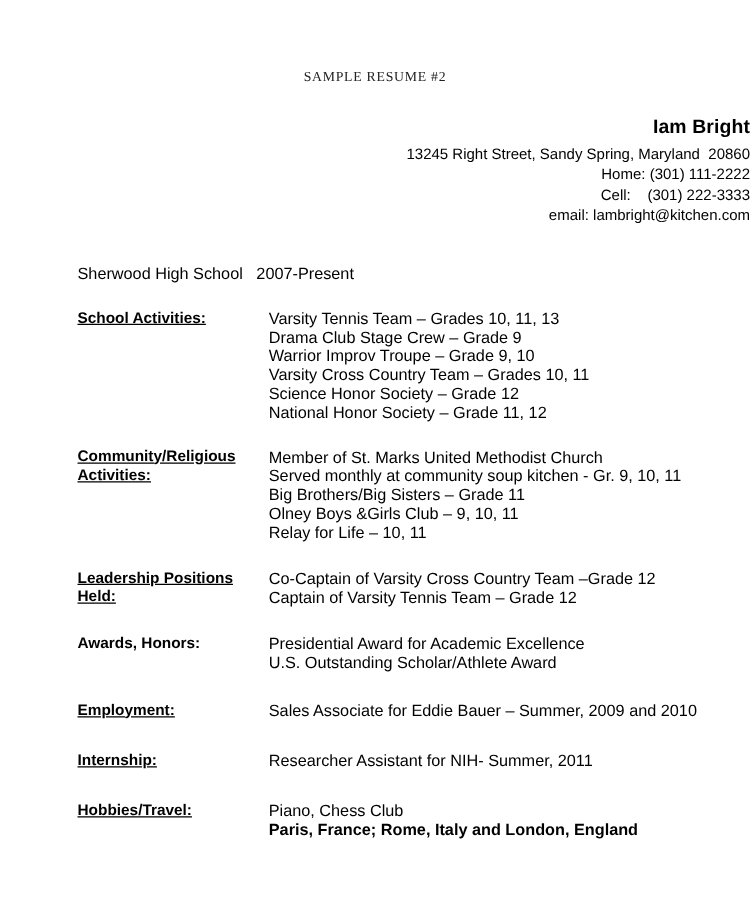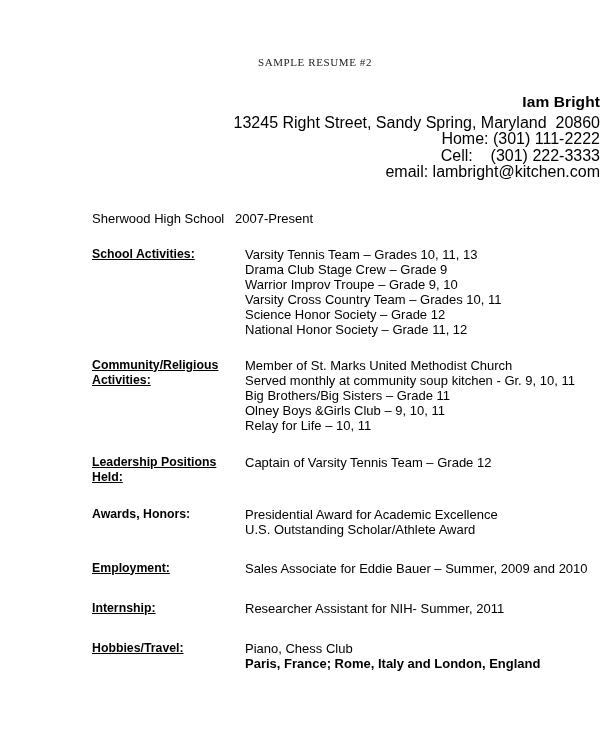--- a/index.html
+++ b/index.html
@@ -13,21 +13,20 @@
     font-family: "Liberation Sans", sans-serif;
     color: #000000;
     overflow: hidden;
   }
   .page {
     position: relative;
     width: 600px;
     height: 730px;
     background: #ffffff;
     box-sizing: border-box;
-    padding-left: 30px;
   }
 
   
   .doc-header {
     text-align: center;
     font-family: "Liberation Serif", serif;
     font-size: 11px;
     letter-spacing: 0.6px;
     color: #222;
     padding-top: 56px;
@@ -39,21 +38,21 @@
     margin-top: 26px;
     line-height: 16.5px;
   }
   .contact .name {
     font-size: 15.5px;
     font-weight: bold;
     letter-spacing: 0.1px;
     margin-bottom: 4px;
   }
   .contact .line {
-    font-size: 16px;
+    font-size: 12px;
     white-space: pre;
   }
 
   
   .body-rows {
     margin-top: 30px;
     padding-left: 62px;
     padding-right: 20px;
   }
   .row {
@@ -126,20 +125,21 @@
           <div class="item">Served monthly at community soup kitchen - Gr. 9, 10, 11</div>
           <div class="item">Big Brothers/Big Sisters – Grade 11</div>
           <div class="item">Olney Boys &amp;Girls Club – 9, 10, 11</div>
           <div class="item">Relay for Life – 10, 11</div>
         </div>
       </div>
       <div style="height: 22px;"></div>
       <div class="row">
         <div class="row-label"><span class="u">Leadership Positions Held:</span></div>
         <div class="row-content">
+          <div class="item">Co-Captain of Varsity Cross Country Team –Grade 12</div>
           <div class="item">Captain of Varsity Tennis Team – Grade 12</div>
         </div>
       </div>
       <div style="height: 22px;"></div>
       <div class="row">
         <div class="row-label">Awards, Honors:</div>
         <div class="row-content">
           <div class="item">Presidential Award for Academic Excellence</div>
           <div class="item">U.S. Outstanding Scholar/Athlete Award</div>
         </div>

